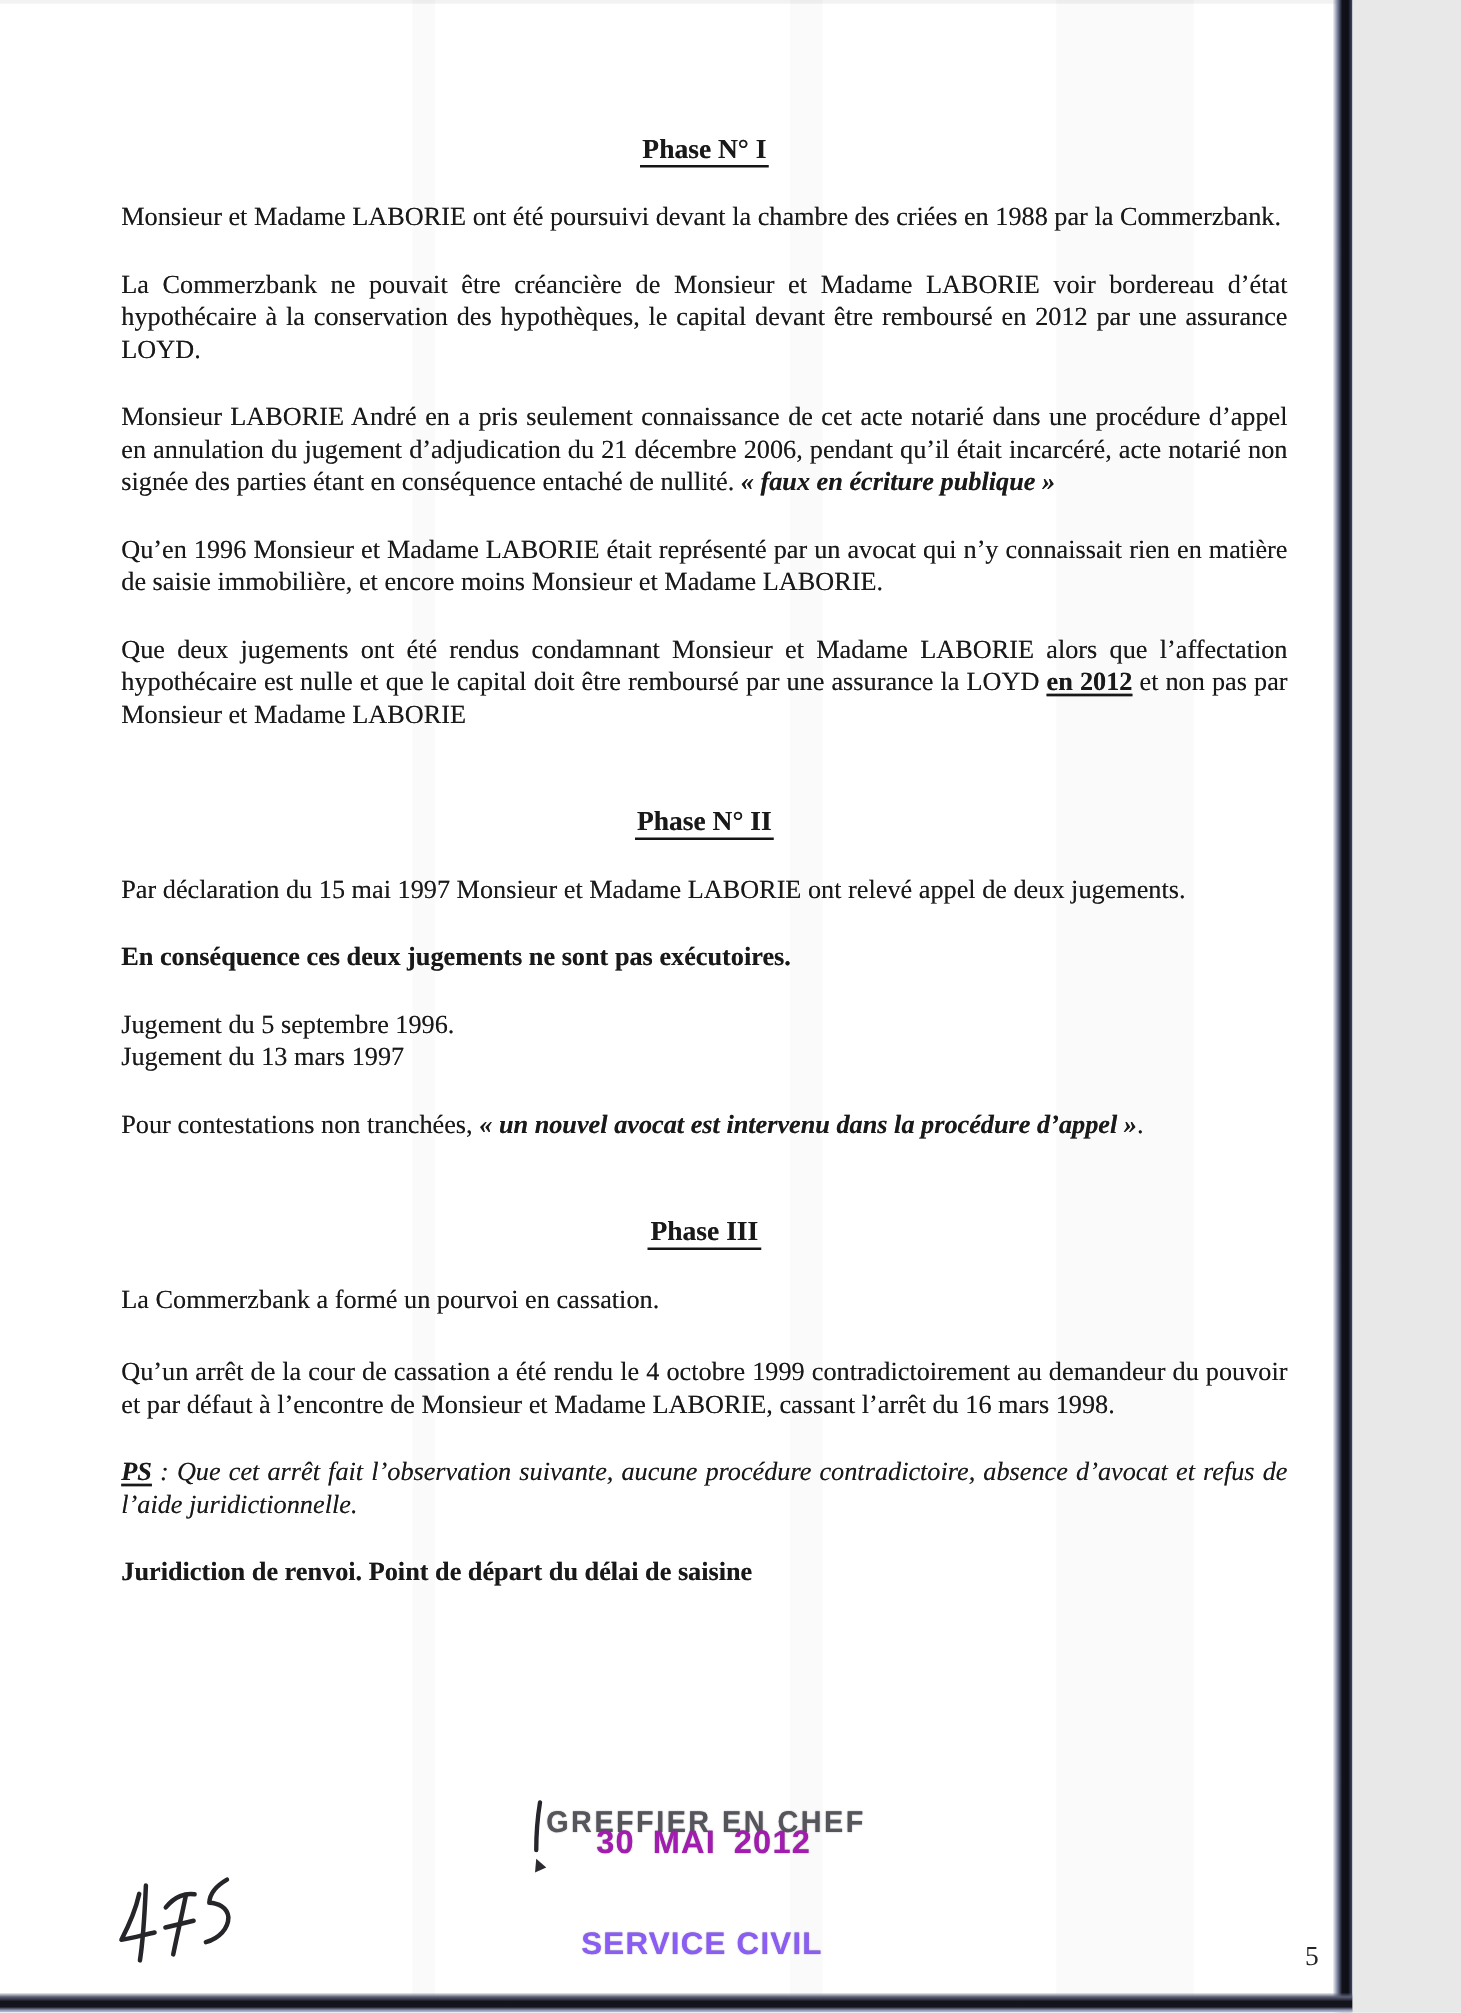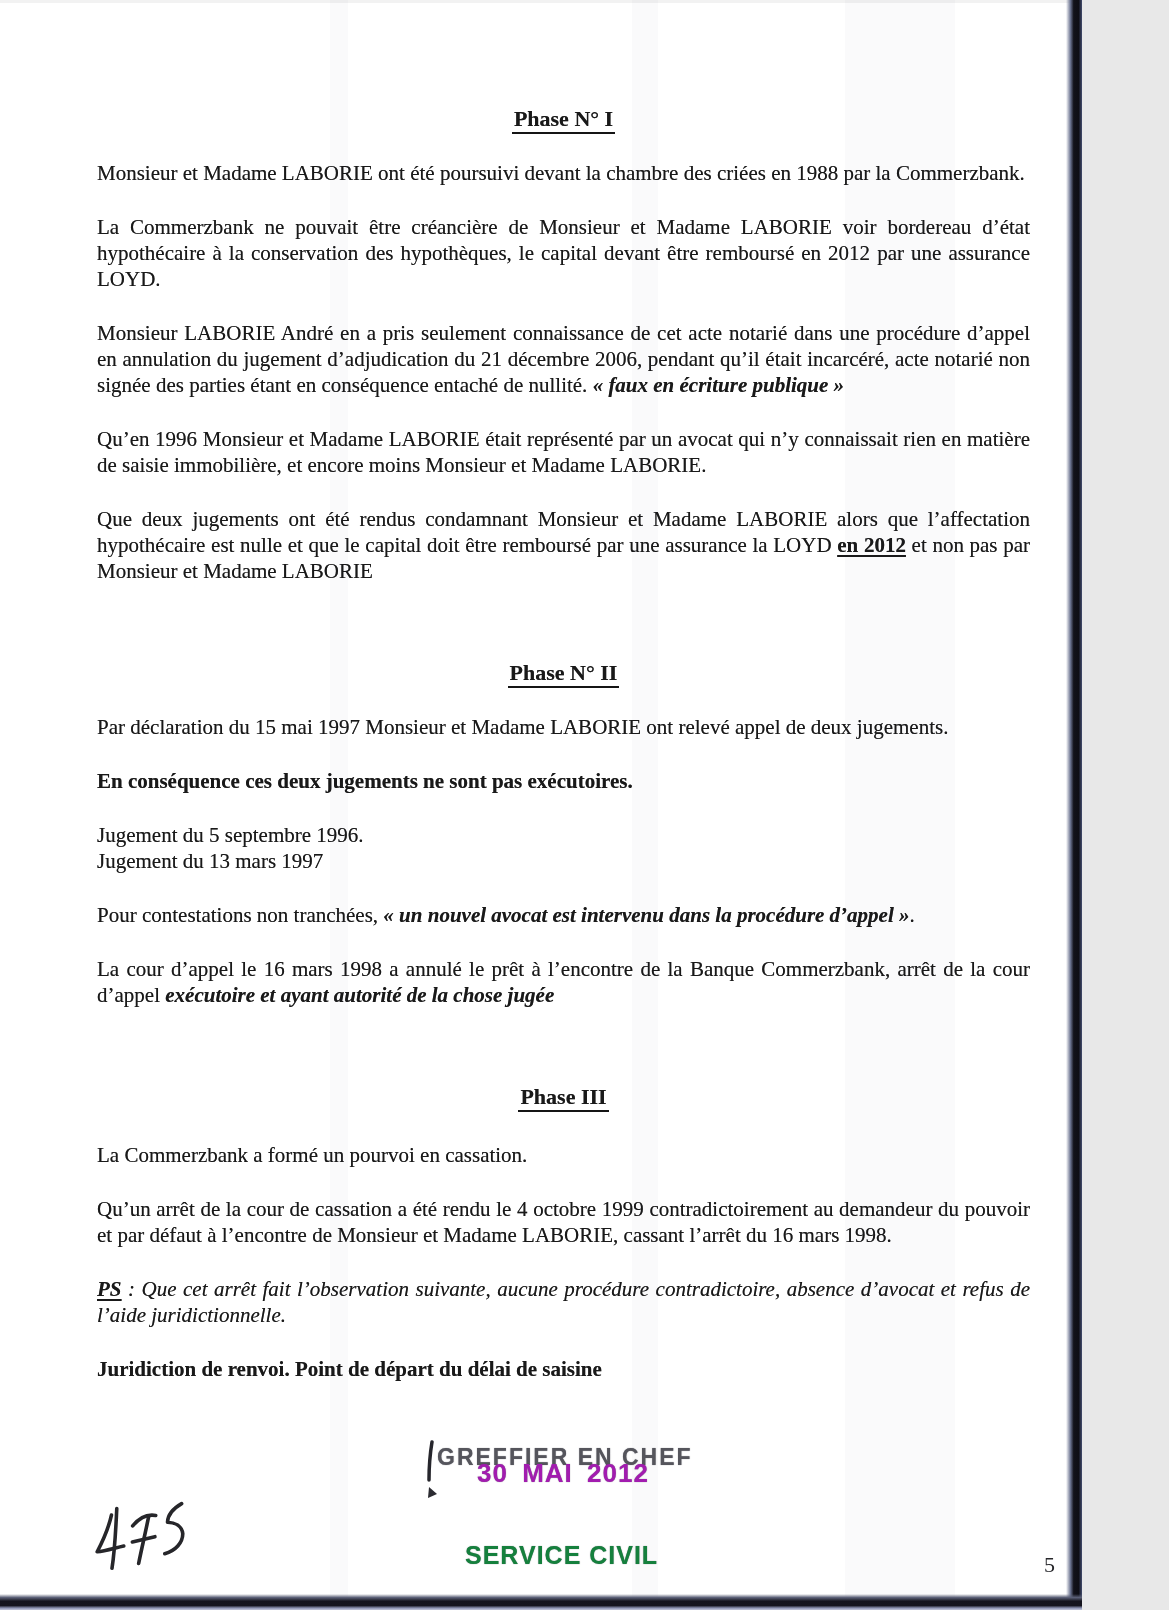--- a/index.html
+++ b/index.html
@@ -30,41 +30,41 @@
   .doc{
     padding-top:106px;
     margin-left:97px;
     width:933px;
     font-size:21px;
     line-height:26px;
     text-shadow:0 0 0.4px rgba(0,0,0,0.55);
   }
   .doc .blk{margin:28px 0 0 0;padding:0;}
   .doc .blk:first-child{margin-top:0;}
-  .doc .heading{margin-top:76px;text-align:center;font-weight:bold;font-size:22px;}
+  .doc .heading{margin-top:60px;text-align:center;font-weight:bold;font-size:22px;}
   .doc .blk:first-child.heading{margin-top:0;}
   .doc .blk:nth-child(14){margin-top:32px;}
   .doc .heading .hd{border-bottom:2px solid #151515;padding:0 2px 1px 2px;}
   .doc .para{text-align:justify;}
   .run-b{font-weight:bold;}
   .run-i{font-style:italic;}
   .run-bi{font-weight:bold;font-style:italic;}
   .run-bu{font-weight:bold;text-decoration:underline;text-decoration-thickness:2px;text-underline-offset:3px;}
   .run-biu{font-weight:bold;font-style:italic;text-decoration:underline;text-decoration-thickness:2px;text-underline-offset:3px;}
   
   .stamp-line{
     position:absolute;
     font-family:"Liberation Sans", sans-serif;
     font-weight:bold;
     white-space:nowrap;
     text-shadow:0 0 1px rgba(70,70,80,0.7);
   }
   .stamp-greffier{left:437px;top:1444px;font-size:23px;letter-spacing:2px;color:#55555c;transform:scaleY(1.05);}
   .stamp-date{left:477px;top:1458px;font-size:26px;letter-spacing:1px;word-spacing:6px;color:#a21caf;}
-  .stamp-service{left:465px;top:1541px;font-size:25px;letter-spacing:1px;color:#15803d;}
+  .stamp-service{left:465px;top:1541px;font-size:25px;letter-spacing:1px;color:#8b5cf6;}
   .stamp-bracket{position:absolute;left:424px;top:1440px;}
   
   .handwritten{position:absolute;left:86px;top:1500px;transform:rotate(-6deg);}
   .sr-text{position:absolute;width:1px;height:1px;overflow:hidden;clip:rect(0 0 0 0);white-space:nowrap;}
   .page-number{position:absolute;left:1044px;top:1552px;font-size:22px;color:#26262a;}
 </style>
 </head>
 <body>
 
 <div class="page">
@@ -79,21 +79,20 @@
       <p class="blk para"><span>Monsieur et Madame LABORIE ont été poursuivi devant la chambre des criées en 1988 par la Commerzbank.</span></p>
       <p class="blk para"><span>La Commerzbank ne pouvait être créancière de Monsieur et Madame LABORIE voir bordereau d’état hypothécaire à la conservation des hypothèques, le capital devant être remboursé en 2012 par une assurance LOYD.</span></p>
       <p class="blk para"><span>Monsieur LABORIE André en a pris seulement connaissance de cet acte notarié dans une procédure d’appel en annulation du jugement d’adjudication du 21 décembre 2006, pendant qu’il était incarcéré, acte notarié non signée des parties étant en conséquence entaché de nullité. </span><span class="run-bi">« faux en écriture publique »</span></p>
       <p class="blk para"><span>Qu’en 1996 Monsieur et Madame LABORIE était représenté par un avocat qui n’y connaissait rien en matière de saisie immobilière, et encore moins Monsieur et Madame LABORIE.</span></p>
       <p class="blk para"><span>Que deux jugements ont été rendus condamnant Monsieur et Madame LABORIE alors que l’affectation hypothécaire est nulle et que le capital doit être remboursé par une assurance la LOYD </span><span class="run-bu">en 2012</span><span> et non pas par Monsieur et Madame LABORIE</span></p>
       <div class="blk heading"><span class="hd">Phase N° II</span></div>
       <p class="blk para"><span>Par déclaration du 15 mai 1997 Monsieur et Madame LABORIE ont relevé appel de deux jugements.</span></p>
       <p class="blk para"><span class="run-b">En conséquence ces deux jugements ne sont pas exécutoires.</span></p>
       <p class="blk para"><span>Jugement du 5 septembre 1996.</span><br><span>Jugement du 13 mars 1997</span></p>
       <p class="blk para"><span>Pour contestations non tranchées, </span><span class="run-bi">« un nouvel avocat est intervenu dans la procédure d’appel »</span><span>.</span></p>
-      <p class="blk para"><span>La cour d’appel le 16 mars 1998 a annulé le prêt à l’encontre de la Banque Commerzbank, arrêt de la cour d’appel </span><span class="run-bi">exécutoire et ayant autorité de la chose jugée</span></p>
       <div class="blk heading"><span class="hd">Phase III</span></div>
       <p class="blk para"><span>La Commerzbank a formé un pourvoi en cassation.</span></p>
       <p class="blk para"><span>Qu’un arrêt de la cour de cassation a été rendu le 4 octobre 1999 contradictoirement au demandeur du pouvoir et par défaut à l’encontre de Monsieur et Madame LABORIE, cassant l’arrêt du 16 mars 1998.</span></p>
       <p class="blk para"><span class="run-biu">PS</span><span class="run-i"> : </span><span class="run-i">Que cet arrêt fait l’observation suivante, aucune procédure contradictoire, absence d’avocat et refus de l’aide juridictionnelle.</span></p>
       <p class="blk para"><span class="run-b">Juridiction de renvoi. Point de départ du délai de saisine</span></p>
     </div>
 
   <svg class="stamp-bracket" width="18" height="62" viewBox="0 0 18 62">
     <path d="M8,2 C6,14 5,28 5,40" stroke="#26262c" stroke-width="3.5" fill="none" stroke-linecap="round"></path>
     <path d="M5,47 l8,7 l-9,4 z" fill="#2b2b31"></path>

